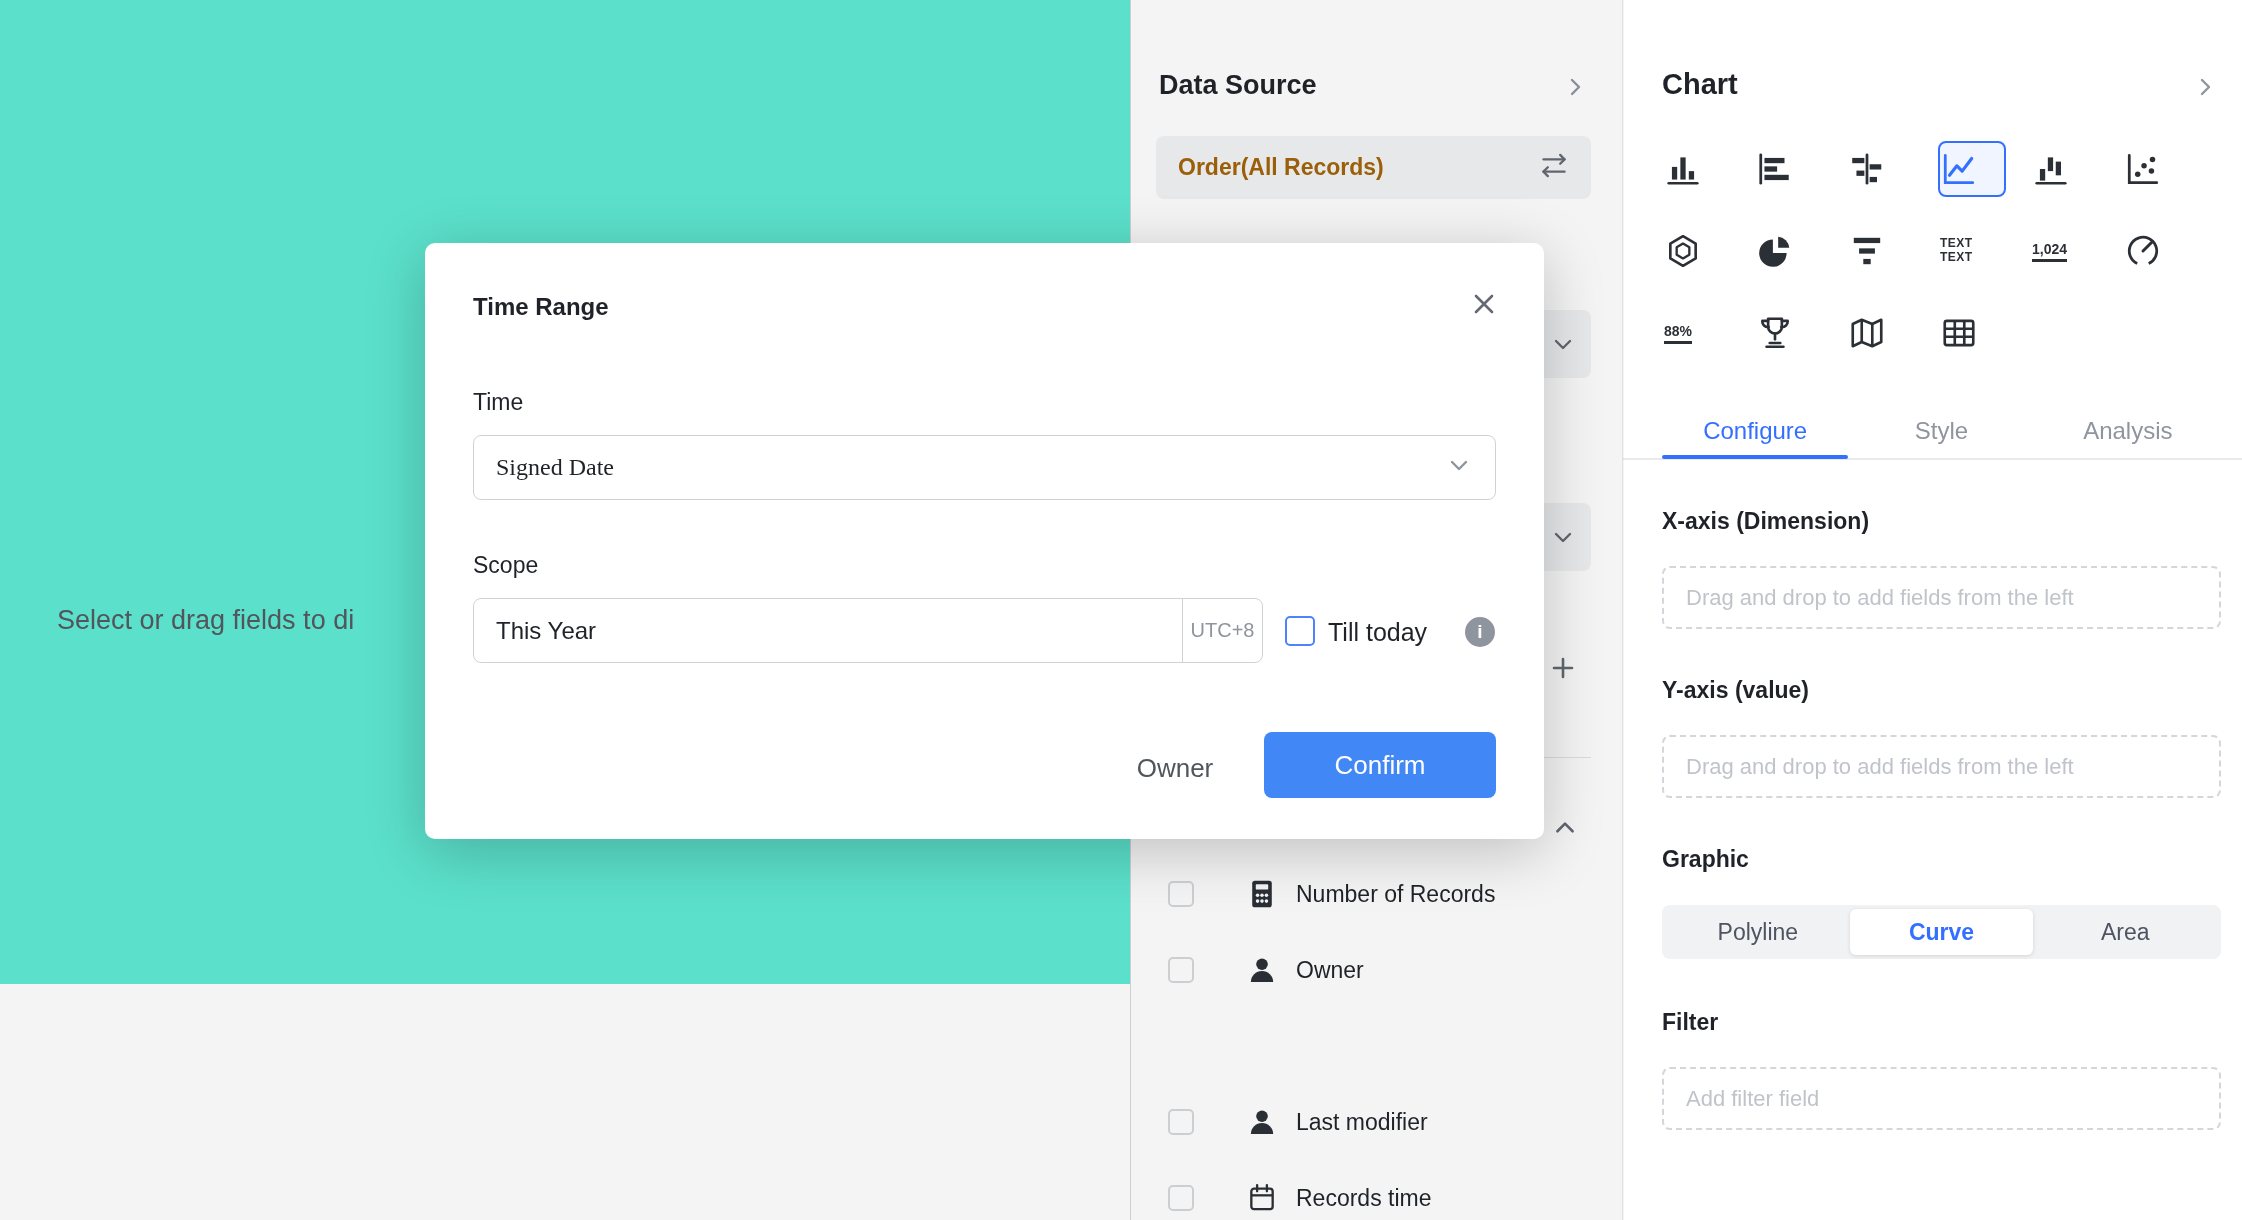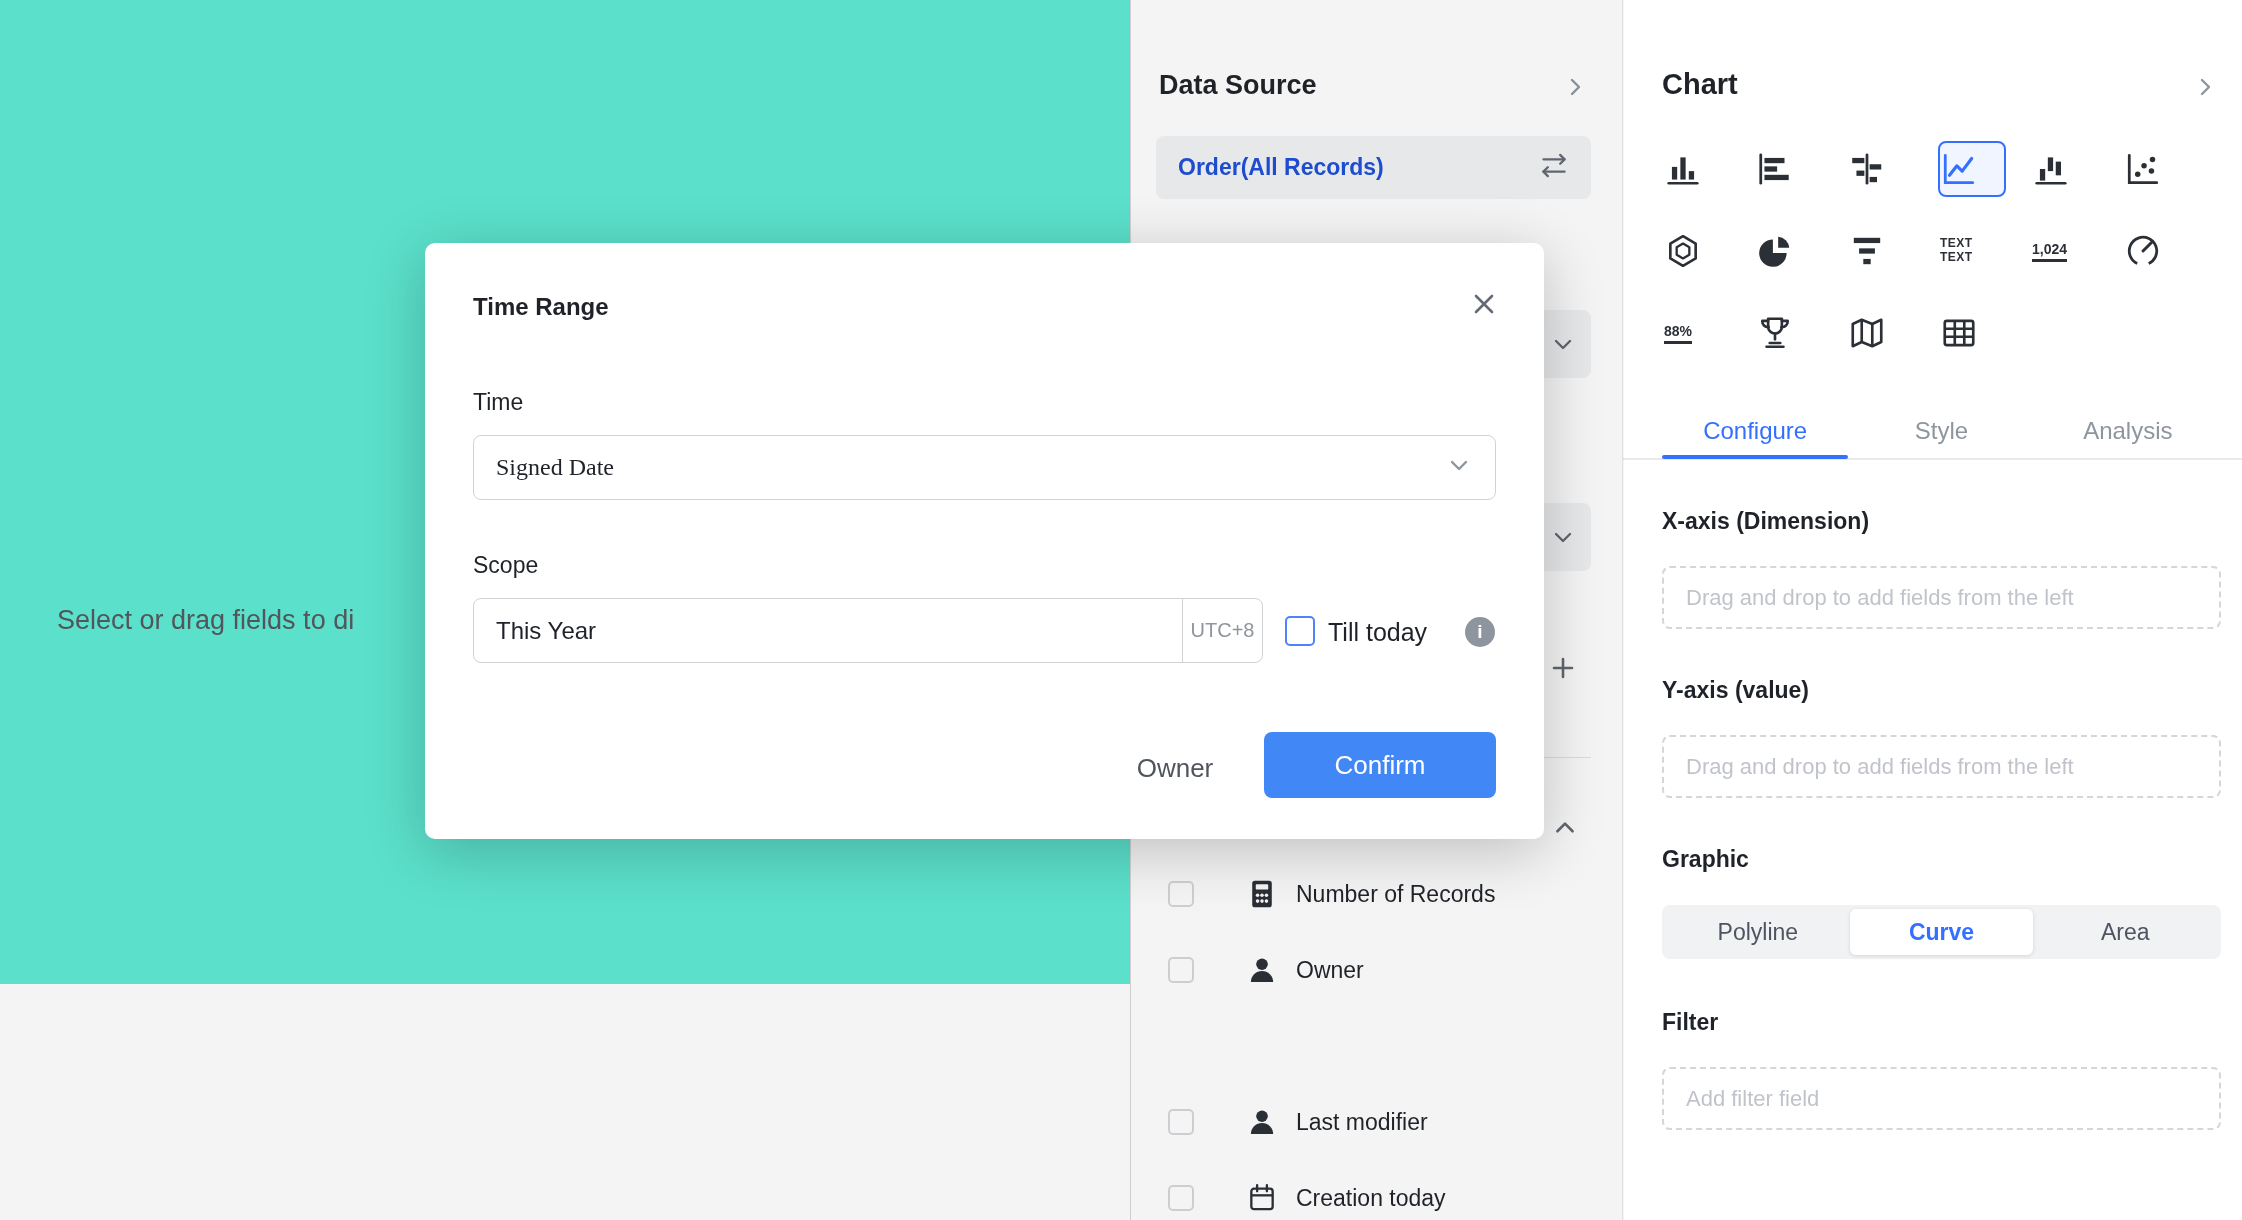--- a/index.html
+++ b/index.html
@@ -14,21 +14,21 @@
   
   .ds-panel { position:absolute; left:1130px; top:0; width:493px; height:1220px; background:#fff;
               border-left:1px solid #d8d8d8; border-right:1px solid #ebebeb; }
   .chart-panel { position:absolute; left:1623px; top:0; width:619px; height:1220px; background:#fff; }
 
   .panel-title { font-size:27px; font-weight:700; color:#1f2329; white-space:nowrap; }
   .panel-title.big { font-size:29px; }
 
   .order-box { position:absolute; left:25px; top:136px; width:435px; height:63px; background:#f2f3f5;
                border-radius:8px; display:flex; align-items:center; justify-content:space-between; padding:0 22px; }
-  .order-box .txt { font-size:23px; font-weight:600; color:#1d4ed8; }
+  .order-box .txt { font-size:23px; font-weight:600; color:#a16207; }
 
   .gray-row { position:absolute; left:25px; width:435px; height:68px; background:#f2f3f5; border-radius:8px; }
   .gray-row svg { position:absolute; right:16px; top:22px; }
 
   .h-div { position:absolute; left:25px; width:435px; height:1px; background:#e3e5e8; }
 
   .field-row { position:absolute; left:25px; width:435px; height:76px; display:flex; align-items:center; padding-left:12px; }
   .cb { width:26px; height:26px; border:2px solid #d5d8dc; border-radius:5px; background:#fff; flex:0 0 auto; }
   .field-icon { margin-left:52px; flex:0 0 auto; display:flex; }
   .field-label { margin-left:18px; font-size:23px; color:#1f2329; white-space:nowrap; }
@@ -172,21 +172,21 @@
     </div>
     <div class="field-row" style="top:1160px;">
       <div class="cb"></div>
       <span class="field-icon">
           <svg width="32" height="32" viewBox="0 0 36 36" fill="none" stroke="#2b2f36" stroke-width="2.6">
             <rect x="6" y="7.5" width="24" height="23" rx="3"></rect>
             <path d="M6 15h24"></path>
             <path d="M12.5 3.5v7M23.5 3.5v7" stroke-linecap="round"></path>
           </svg>
         </span>
-      <span class="field-label">Creation today</span>
+      <span class="field-label">Records time</span>
     </div>
   </div>
 
   <div class="chart-panel">
     <div class="panel-title big abs" style="left:39px;top:48px;">Chart</div>
     <div class="abs" style="left:570px;top:55px;">
       <span><svg width="24" height="24" viewBox="0 0 24 24" fill="none" stroke="#8f959e" stroke-width="2.4" stroke-linecap="round" stroke-linejoin="round">
             <path d="M9 5l7 7-7 7"></path>
           </svg></span>
     </div>

